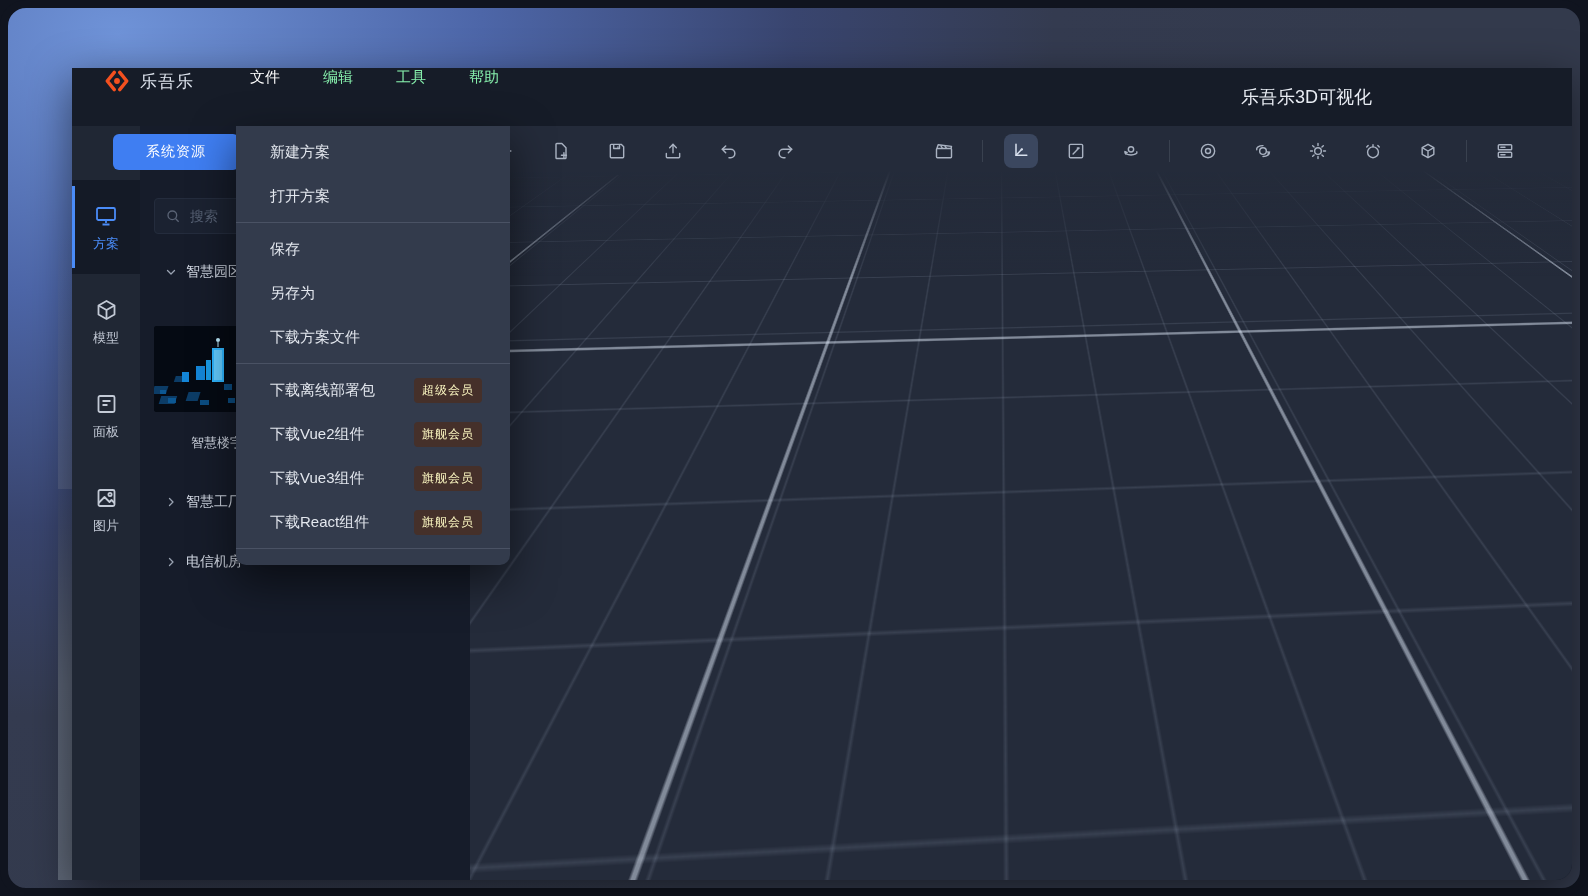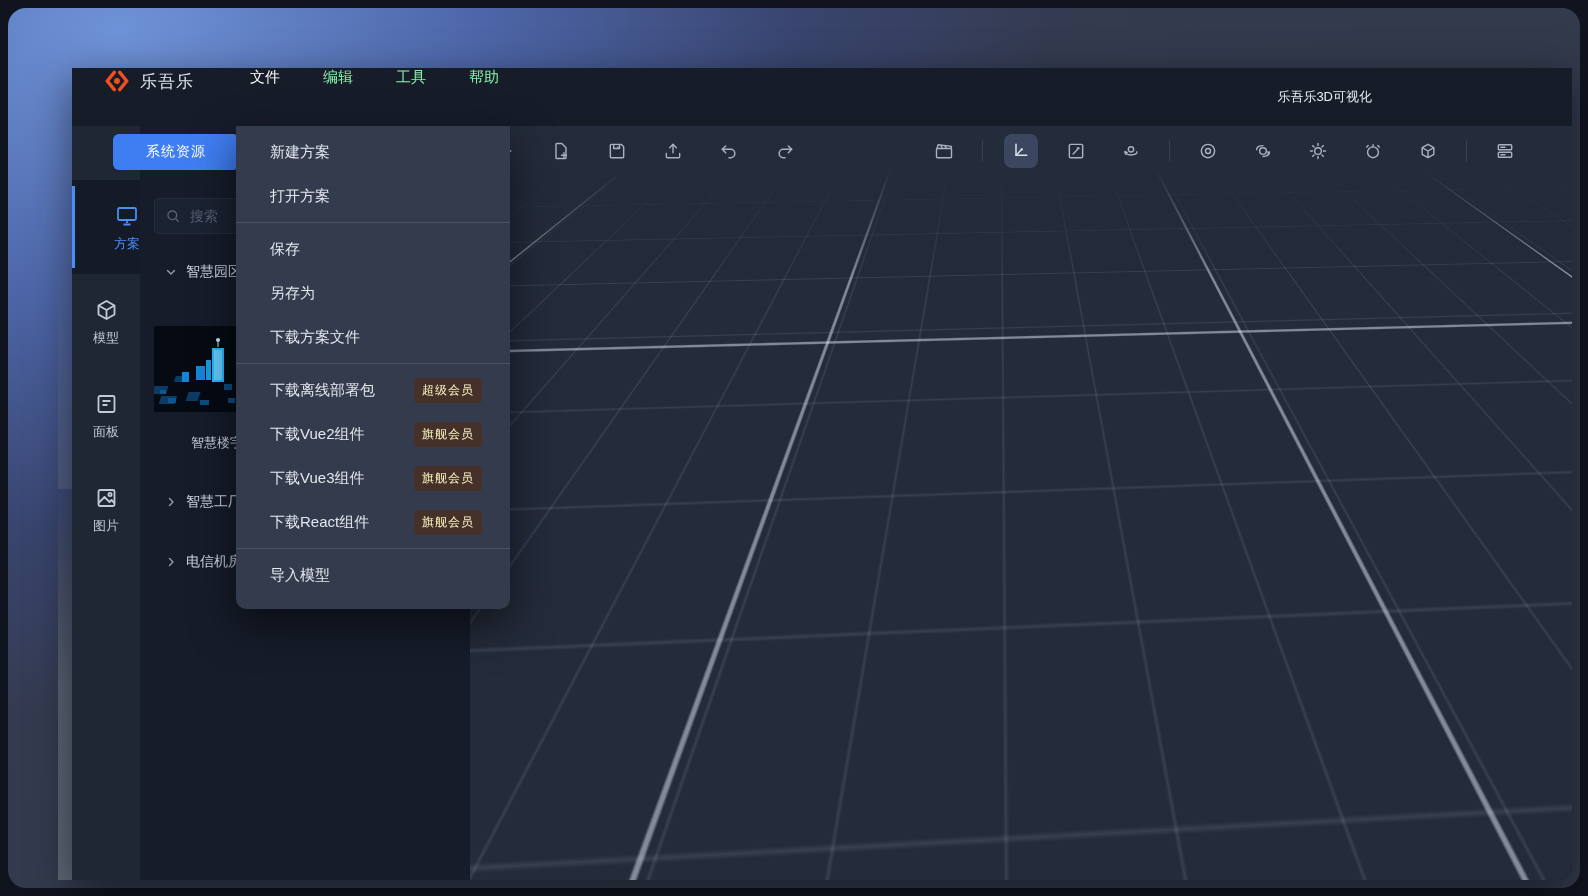--- a/index.html
+++ b/index.html
@@ -14,28 +14,28 @@
   .window { position:absolute; left:64px; top:60px; right:8px; bottom:8px; background:#161c28;
     border-radius:0 0 16px 0; overflow:hidden; box-shadow:0 12px 44px rgba(0,0,0,.5); }
 
   
   .menubar { position:absolute; top:0; left:0; right:0; height:58px; background:#161c28; display:flex; align-items:flex-start; }
   .brand { display:flex; align-items:center; gap:10px; margin-left:32px; }
   .brand-name { color:#dde3ed; font-size:17px; letter-spacing:1px; }
   .menu-items { display:flex; gap:43px; margin-left:56px; }
   .menu-item { color:#86efac; font-size:15px; cursor:pointer; }
   .menu-item.active { color:#ffffff; }
-  .app-title { position:absolute; right:200px; top:0; height:58px; display:flex; align-items:center; color:#e8ecf3; font-size:13px; }
+  .app-title { position:absolute; right:200px; top:0; height:58px; display:flex; align-items:center; color:#e8ecf3; font-size:18px; }
 
   
   .workspace { position:absolute; top:58px; left:0; right:0; bottom:0; }
   .rail { position:absolute; left:0; top:0; bottom:0; width:68px; background:#202734; padding-top:54px; }
   .rail-tab { position:relative; height:94px; display:flex; flex-direction:column; align-items:center; justify-content:flex-start; padding-top:24px; gap:7px; color:#c3cad6; cursor:pointer; }
   .rail-tab .lbl { font-size:13px; }
-  .rail-tab.active { background:#141a26; color:#4a8cf8;align-items:flex-end; }
+  .rail-tab.active { background:#141a26; color:#4a8cf8; }
   .rail-tab.active::before { content:""; position:absolute; left:0; top:6px; bottom:6px; width:3px; background:#4a8cf8; }
   .rail-tab svg { stroke:#c3cad6; }
   .rail-tab.active svg { stroke:#4a8cf8; }
 
   .panel { position:absolute; left:68px; top:0; bottom:0; width:330px; background:#161c2a; }
   .systab { position:absolute; left:41px; top:8px; width:126px; height:36px; background:#3f7ef2; color:#fff;
     font-size:14px; border:none; border-radius:6px; cursor:pointer; z-index:5; letter-spacing:1px; }
   .search-box { position:absolute; left:14px; top:72px; width:302px; height:36px; background:#1b2231; border:1px solid #242c3d; border-radius:4px; display:flex; align-items:center; padding:0 10px; gap:9px; }
   .search-box input { flex:1; background:transparent; border:none; outline:none; color:#c8cfdb; font-size:14px; font-family:"Liberation Sans",sans-serif; }
   .search-box input::placeholder { color:#555f72; }
@@ -346,19 +346,16 @@
       </div>
       <div class="dd-item">
         <span>下载Vue3组件</span>
         <span class="dd-badge">旗舰会员</span>
       </div>
       <div class="dd-item">
         <span>下载React组件</span>
         <span class="dd-badge">旗舰会员</span>
       </div>
       <div class="dd-divider"></div>
-      <div class="dd-item">
-          <span>导入模型</span>
-        </div>
     </div>
 
   </div>
 </div>
 
 </body></html>

